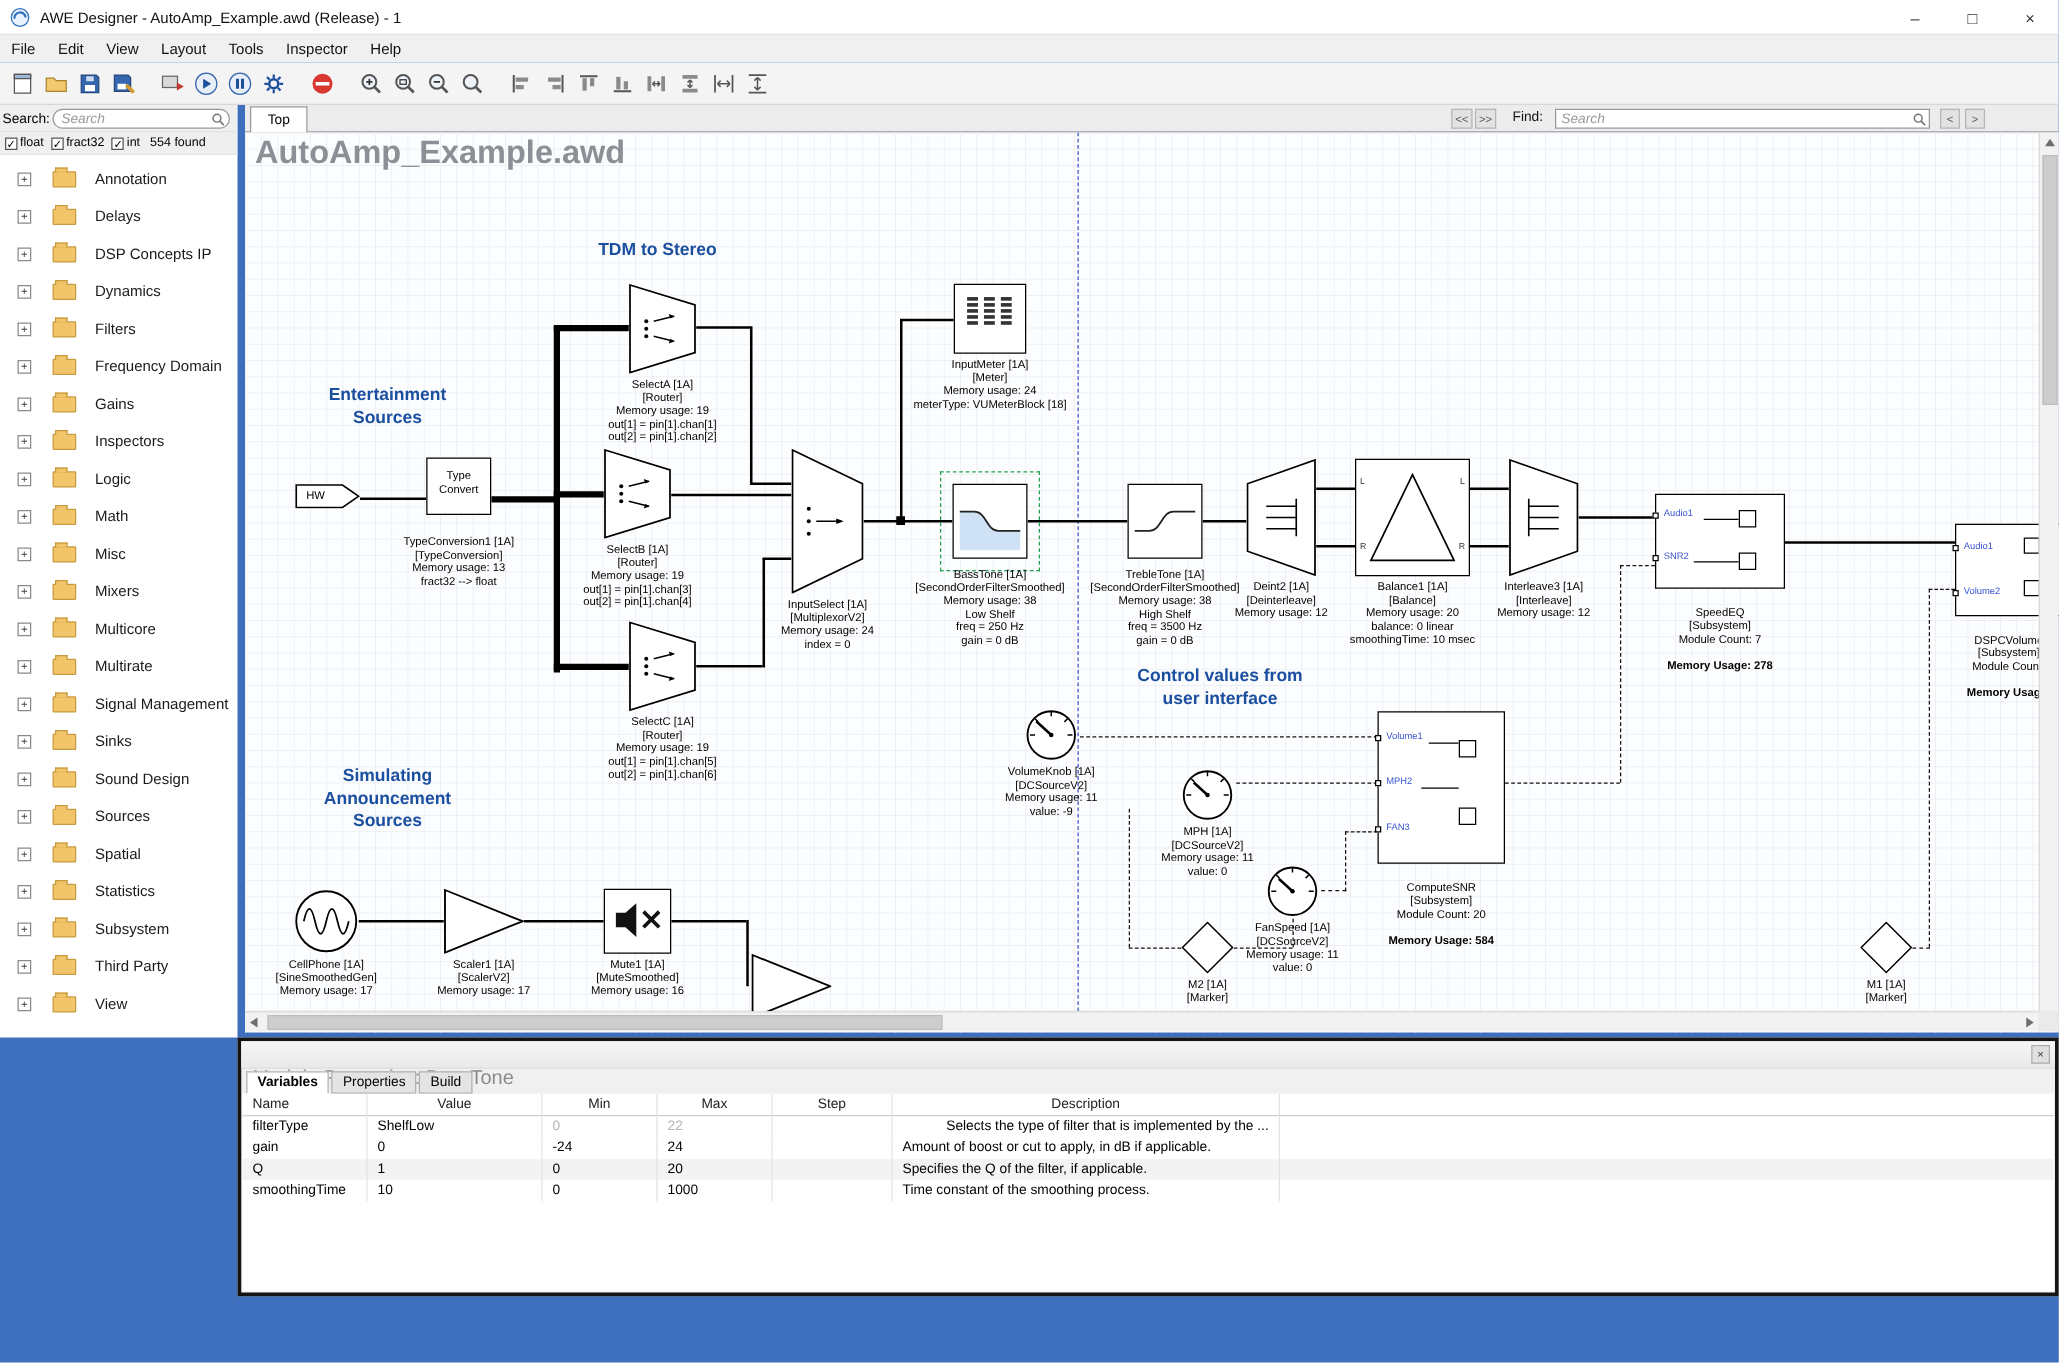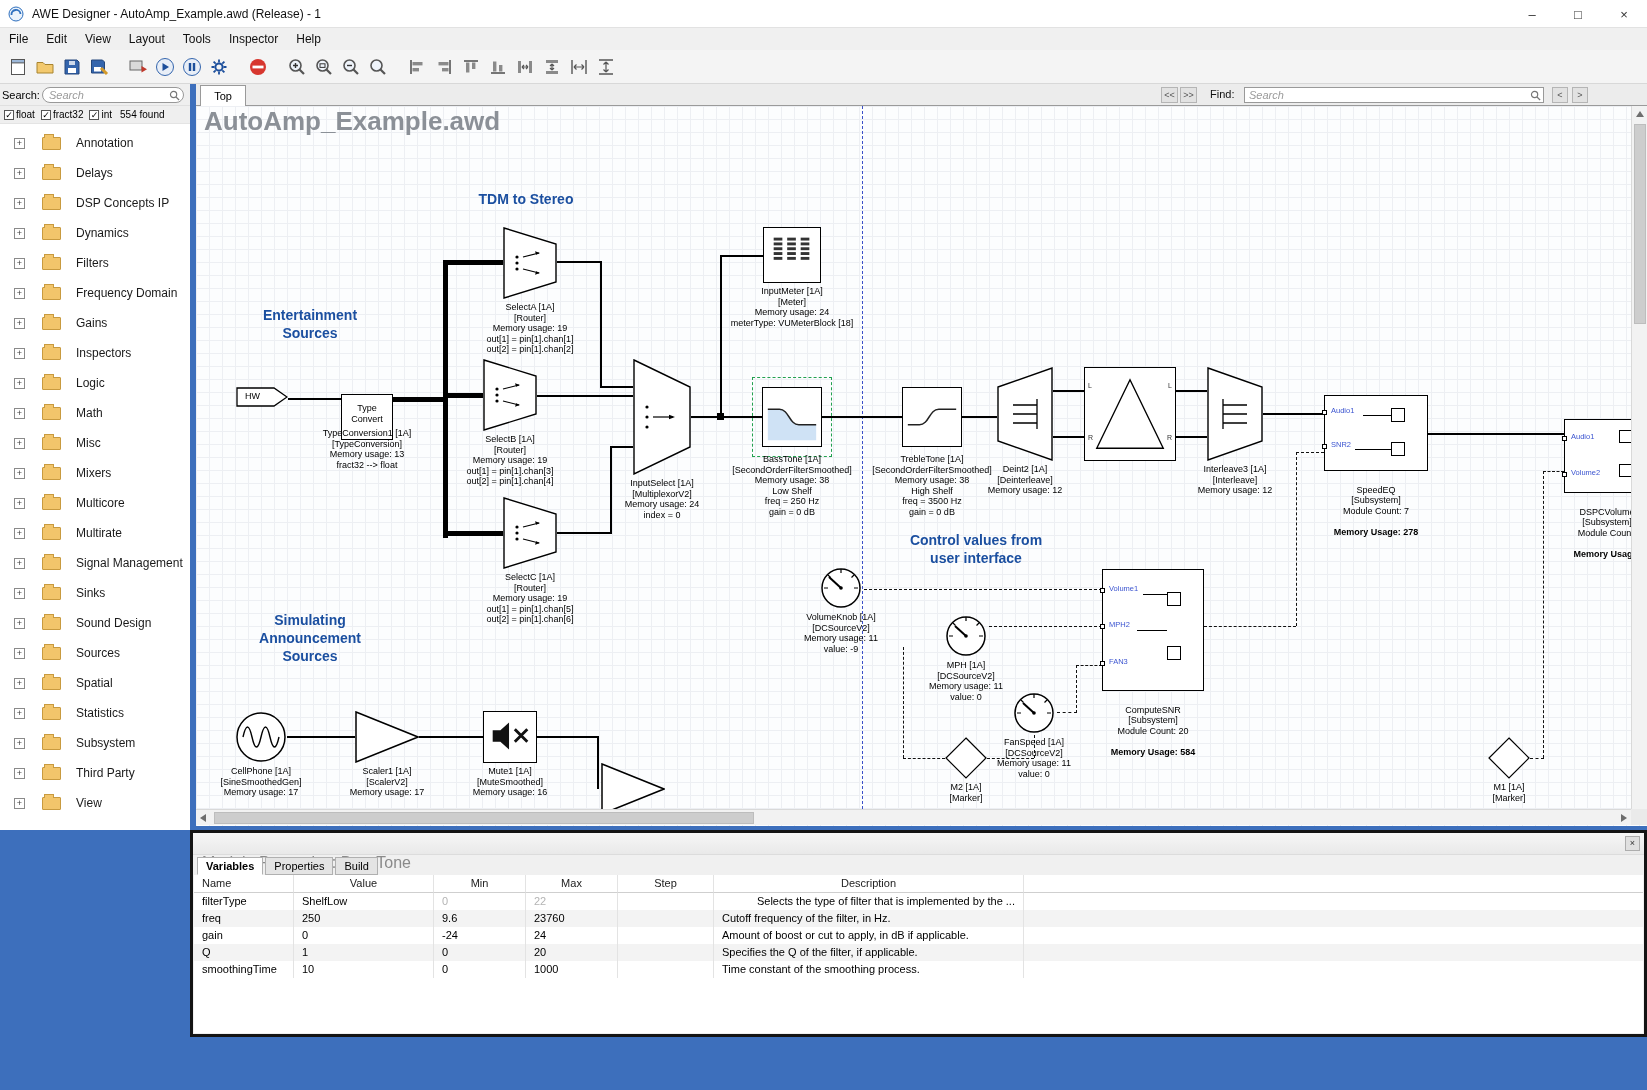--- a/index.html
+++ b/index.html
@@ -472,21 +472,21 @@
   <div class="wd h" style="left:791px;top:652px;width:47px"></div>
   <div class="wd v" style="left:838px;top:629px;height:23px"></div>
 
   <div class="mod" style="left:40px;top:281px;width:52px;height:20px">
     <svg viewBox="0 0 52 20">
         <polygon points="1,1 38,1 51,10 38,19 1,19" fill="#fff" stroke="#000" stroke-width="1.3"></polygon>
       </svg>
     <span class="hwtag">HW</span>
   </div>
 
-  <div class="bx" style="left:145px;top:288px;width:52px;height:46px">
+  <div class="bx" style="left:145px;top:260px;width:52px;height:46px">
     <span class="tclabel">Type
 Convert</span>
   </div>
   <div class="cap" style="left:91px;top:322px;width:160px">TypeConversion1 [1A]
 [TypeConversion]
 Memory usage: 13
 fract32 --&gt; float</div>
 
   <div class="mod" style="left:307px;top:121px;width:54px;height:72px">
     <svg viewBox="0 0 54 72">
@@ -618,20 +618,25 @@
 
   <div class="bx" style="left:888px;top:261px;width:92px;height:94px">
     <svg viewBox="0 0 92 94" style="position:absolute;left:0;top:0;width:100%;height:100%">
         <polygon points="46,12 80,82 12,82" fill="none" stroke="#000" stroke-width="1.4"></polygon>
       </svg>
     <span class="lr" style="left:3px;top:14px">L</span>
     <span class="lr" style="left:3px;top:66px">R</span>
     <span class="lr" style="right:3px;top:14px">L</span>
     <span class="lr" style="right:3px;top:66px">R</span>
   </div>
+  <div class="cap" style="left:854px;top:358px;width:160px">Balance1 [1A]
+[Balance]
+Memory usage: 20
+balance: 0 linear
+smoothingTime: 10 msec</div>
 
   <div class="mod" style="left:1011px;top:261px;width:56px;height:94px">
     <svg viewBox="0 0 56 94">
         <polygon points="1,1 55,20 55,74 1,93" fill="#fff" stroke="#000" stroke-width="1.4"></polygon>
         <path d="M16 38 h24 M16 47 h24 M16 56 h24 M16 32 v30" stroke="#000" stroke-width="1.3" fill="none"></path>
       </svg>
   </div>
   <div class="cap" style="left:959px;top:358px;width:160px">Interleave3 [1A]
 [Interleave]
 Memory usage: 12</div>
@@ -810,29 +815,20 @@
       <div class="pc">Description</div>
       <div class="pc"></div>
     </div>
     <div class="prow">
       <div class="pc">filterType</div>
       <div class="pc rn">ShelfLow</div>
       <div class="pc rn muted">0</div>
       <div class="pc rn muted">22</div>
       <div class="pc rn"></div>
       <div class="pc" style="text-align:right">Selects the type of filter that is implemented by the ...</div>
-      <div class="pc"></div>
-    </div>
-    <div class="prow stripe">
-      <div class="pc">freq</div>
-      <div class="pc rn">250</div>
-      <div class="pc rn">9.6</div>
-      <div class="pc rn">23760</div>
-      <div class="pc rn"></div>
-      <div class="pc" style="text-align:left">Cutoff frequency of the filter, in Hz.</div>
       <div class="pc"></div>
     </div>
     <div class="prow">
       <div class="pc">gain</div>
       <div class="pc rn">0</div>
       <div class="pc rn">-24</div>
       <div class="pc rn">24</div>
       <div class="pc rn"></div>
       <div class="pc" style="text-align:left">Amount of boost or cut to apply, in dB if applicable.</div>
       <div class="pc"></div>

